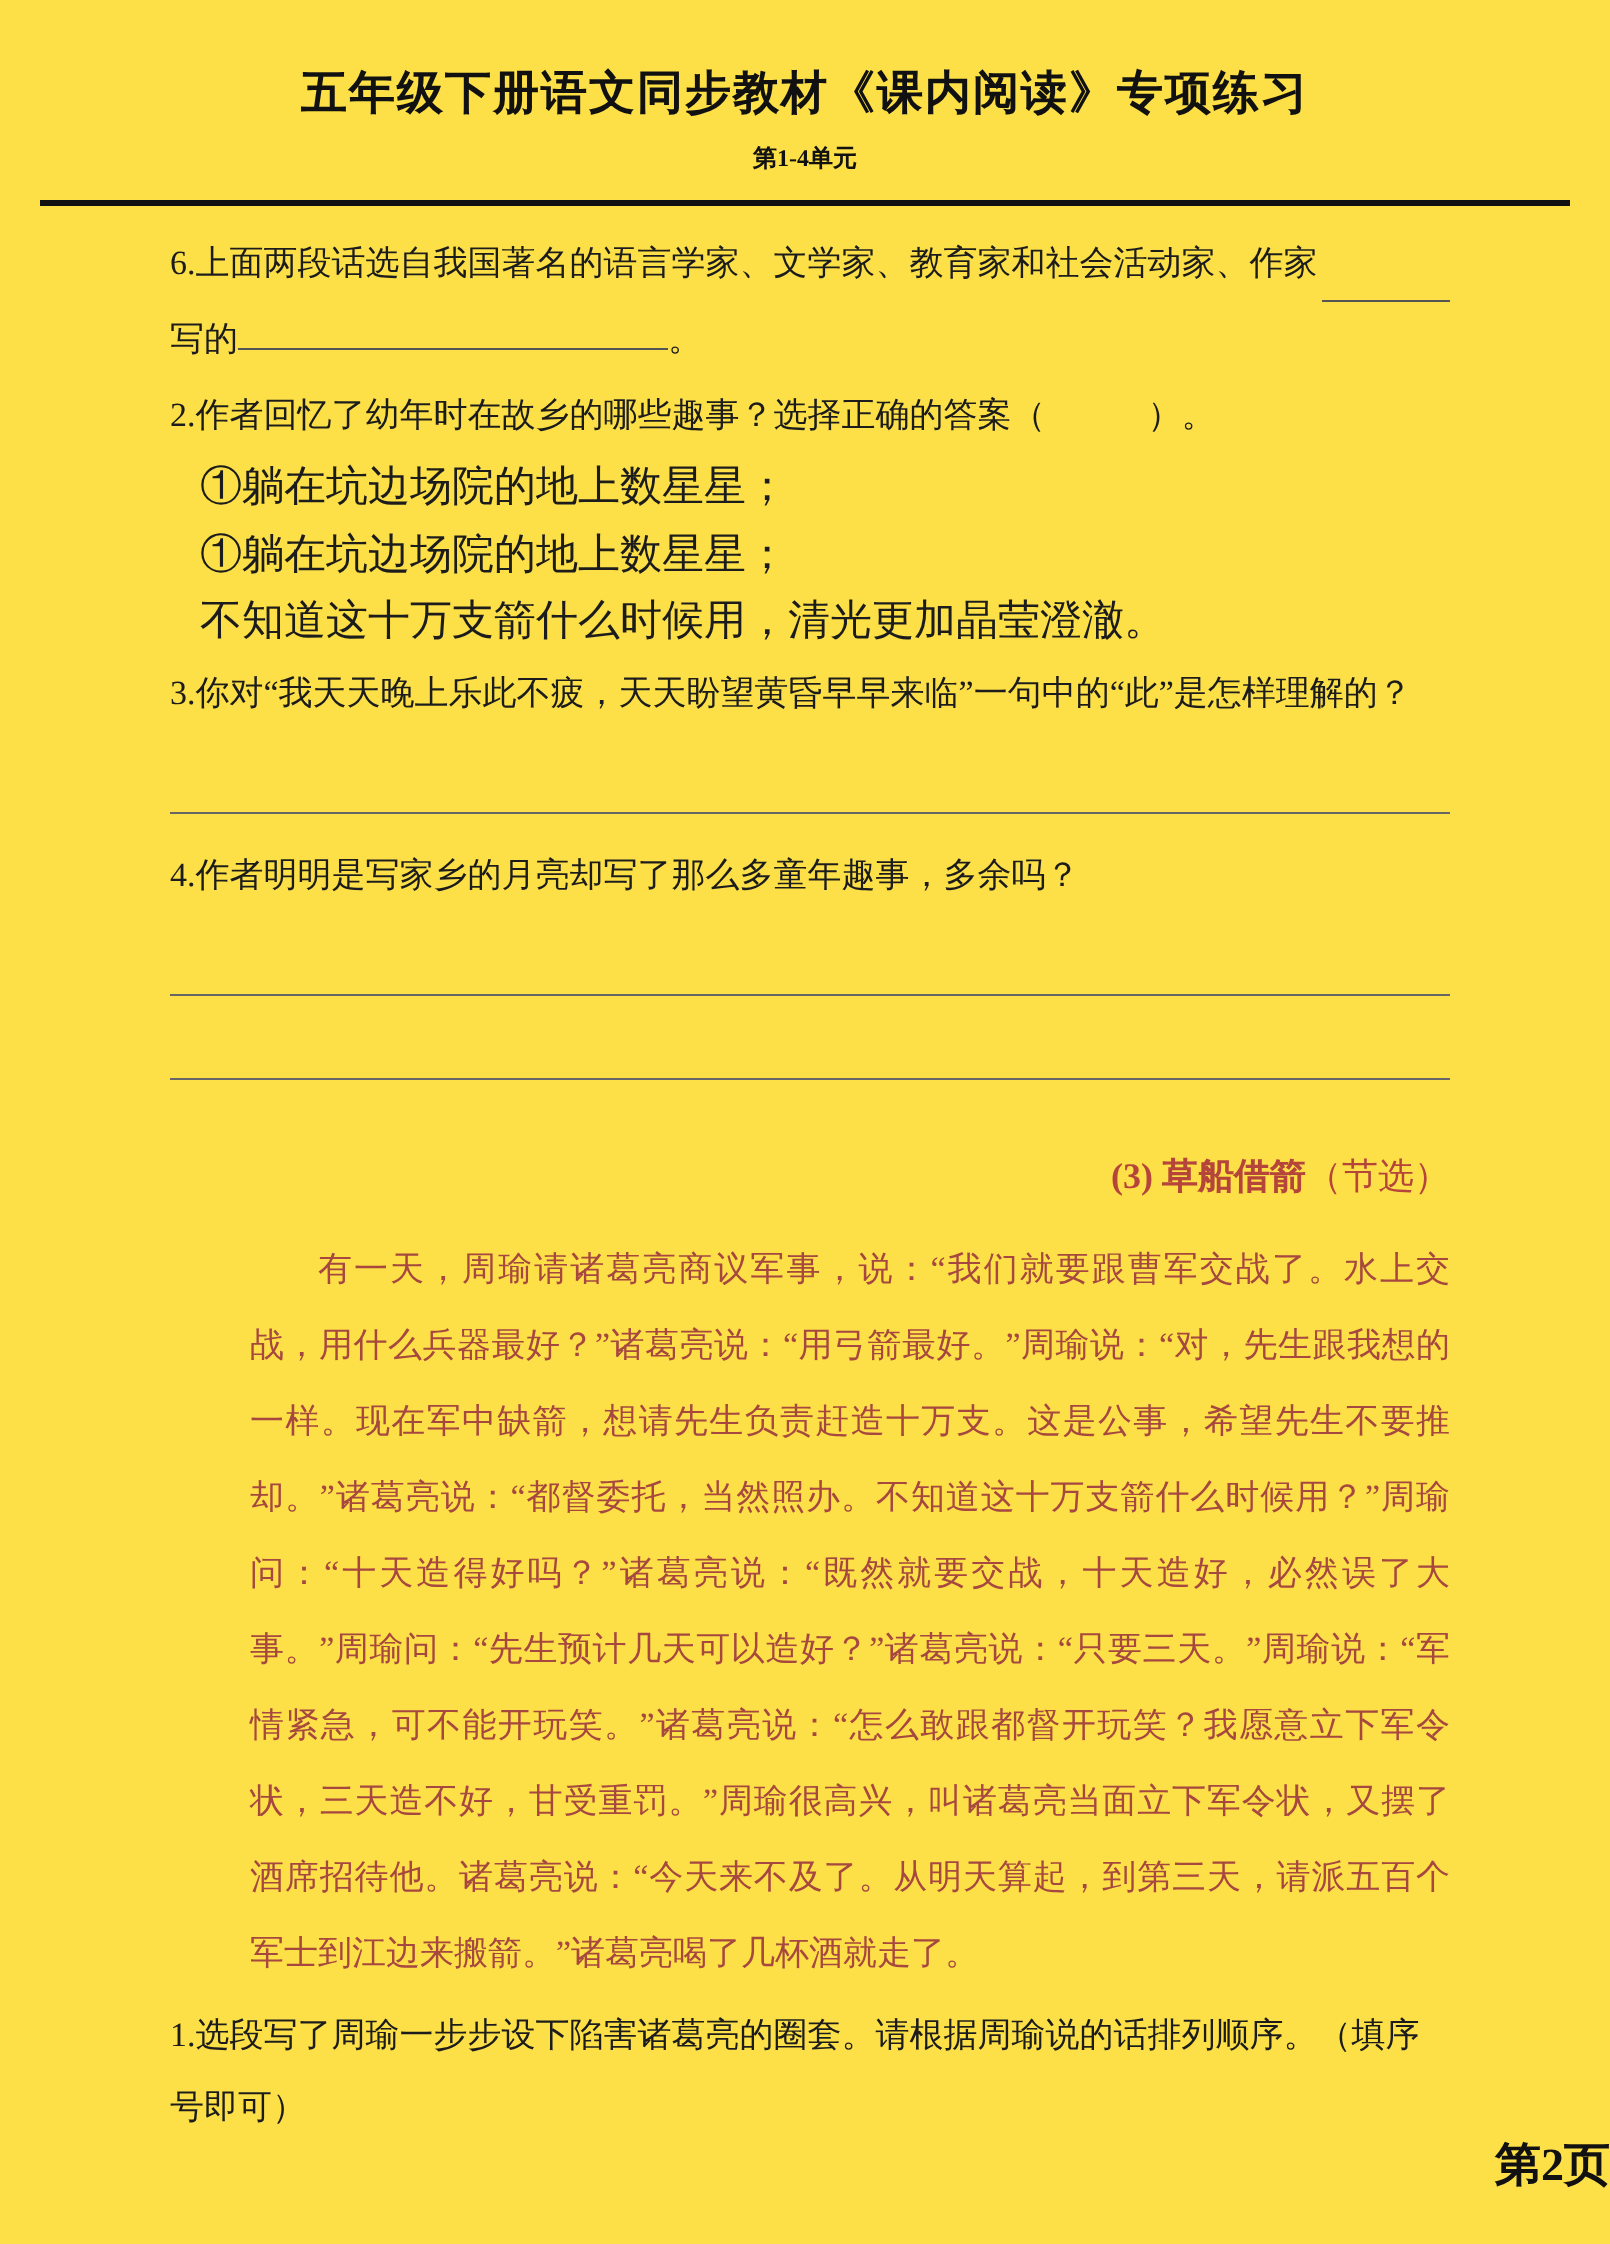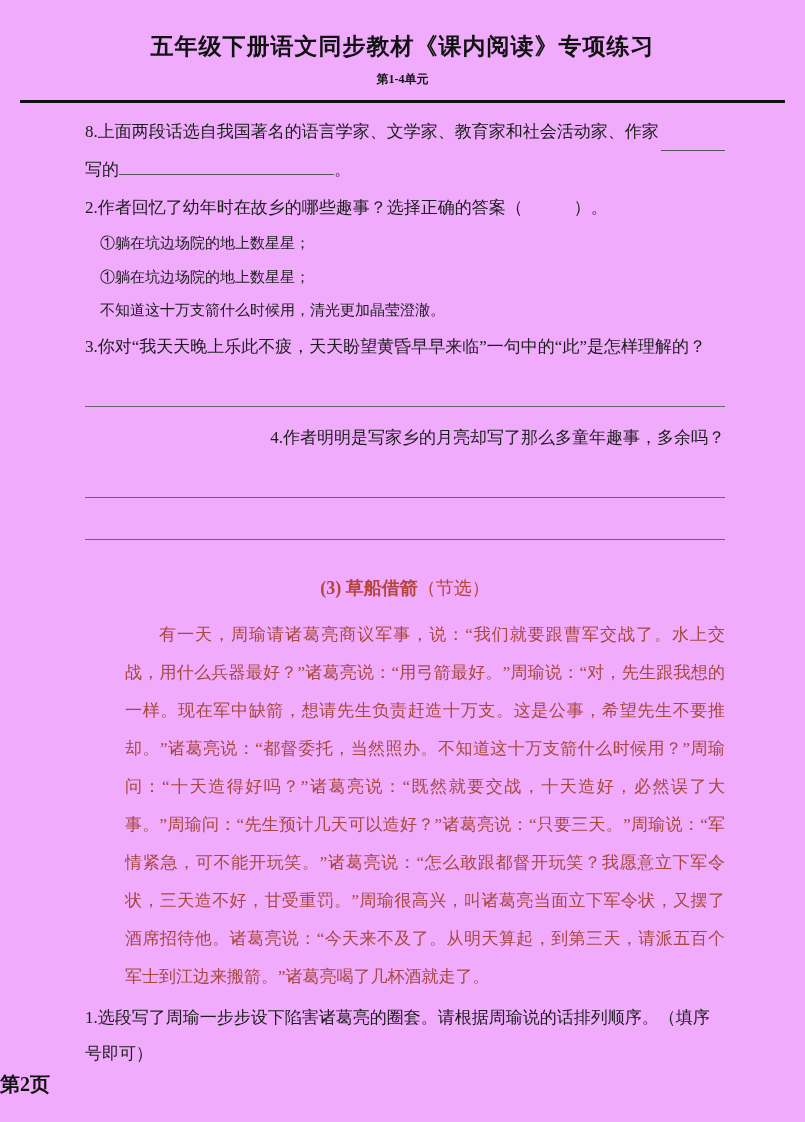--- a/index.html
+++ b/index.html
@@ -1,19 +1,19 @@
 <!DOCTYPE html>
 <html><head>
 <meta charset="utf-8">
 <style>
   html,body{margin:0;padding:0;background:#ffffff;}
   .page{
     position:relative;
     width:805px;height:1122px;
-    background:#f0abfc;
+    background:#fde047;
     font-family:"Liberation Serif","DejaVu Serif",serif;
     color:#1c1c1c;
     overflow:hidden;
     box-sizing:border-box;
   }
   .header{padding-top:32px;text-align:center;}
   .doc-title{
     font-size:23px;font-weight:bold;letter-spacing:1px;color:#111;
     line-height:30px;
   }
@@ -39,79 +39,79 @@
   .q1-line1{display:flex;align-items:flex-end;margin-top:10px;}
   .q1-line1 .txt{white-space:nowrap;line-height:38px;}
   .fill-blank{
     flex:1;border-bottom:1px solid #555;height:30px;margin-left:2px;
   }
   .inline-blank{
     display:inline-block;width:215px;border-bottom:1px solid #555;height:1.1em;
     vertical-align:baseline;
   }
   .options{margin-left:15px;}
-  .option-line{line-height:33.5px;font-size:15px;}
+  .option-line{line-height:33.5px;font-size:21px;}
   .answer-rule{
     border-bottom:1px solid #666;height:0;margin-top:40px;
   }
   .answer-rule.tall{margin-top:41px;}
   .section-heading{
-    text-align:center;margin-top:36px;font-size:18px;line-height:24px;
+    text-align:right;margin-top:36px;font-size:18px;line-height:24px;
   }
   .section-heading .num,.section-heading .ttl{font-weight:bold;}
   .section-heading .note{font-weight:normal;}
   .red-par{
     margin-top:16px;
     font-size:17px;line-height:38px;
     text-align:justify;text-indent:2em;margin-left:40px;
   }
   .black-q{
     margin-top:4px;font-size:17px;line-height:36px;
   }
   .footer{
     position:absolute;left:0;right:0;bottom:24px;
-    text-align:left;font-size:20px;font-weight:bold;color:#111;
+    text-align:right;font-size:23px;font-weight:bold;color:#111;
   }
 </style>
 </head>
 <body>
 
 <div class="page">
 
   <div class="header">
     <div class="doc-title">五年级下册语文同步教材《课内阅读》专项练习</div>
     <div class="doc-subtitle">第1-4单元</div>
     <div class="header-rule"></div>
   </div>
 
   <div class="content">
 
 
     <div class="q-block">
       <div class="q1-line1">
-        <span class="txt">8.上面两段话选自我国著名的语言学家、文学家、教育家和社会活动家、作家</span>
+        <span class="txt">6.上面两段话选自我国著名的语言学家、文学家、教育家和社会活动家、作家</span>
         <span class="fill-blank"></span>
       </div>
       <div class="q-line">
         <span>写的</span><span class="inline-blank"></span><span>。</span>
       </div>
     </div>
 
     <div class="q-block q-line">2.作者回忆了幼年时在故乡的哪些趣事？选择正确的答案（　　　）。</div>
 
     <div class="options">
       <div class="option-line">①躺在坑边场院的地上数星星；</div>
       <div class="option-line">①躺在坑边场院的地上数星星；</div>
       <div class="option-line">不知道这十万支箭什么时候用，清光更加晶莹澄澈。</div>
     </div>
 
     <div class="q-block q-line">3.你对“我天天晚上乐此不疲，天天盼望黄昏早早来临”一句中的“此”是怎样理解的？</div>
     <div class="answer-rule"></div>
 
-    <div class="q-block q-line" style="margin-top:12px;text-align:right;">4.作者明明是写家乡的月亮却写了那么多童年趣事，多余吗？</div>
+    <div class="q-block q-line" style="margin-top:12px;">4.作者明明是写家乡的月亮却写了那么多童年趣事，多余吗？</div>
     <div class="answer-rule"></div>
     <div class="answer-rule tall"></div>
 
     <div class="section-heading" style="color: rgb(181, 68, 59);">
       <span class="num">(3)</span>
       <span class="ttl">草船借箭</span><span class="note">（节选）</span>
     </div>
 
     <div class="red-par" style="color: rgb(166, 72, 63);">有一天，周瑜请诸葛亮商议军事，说：“我们就要跟曹军交战了。水上交战，用什么兵器最好？”诸葛亮说：“用弓箭最好。”周瑜说：“对，先生跟我想的一样。现在军中缺箭，想请先生负责赶造十万支。这是公事，希望先生不要推却。”诸葛亮说：“都督委托，当然照办。不知道这十万支箭什么时候用？”周瑜问：“十天造得好吗？”诸葛亮说：“既然就要交战，十天造好，必然误了大事。”周瑜问：“先生预计几天可以造好？”诸葛亮说：“只要三天。”周瑜说：“军情紧急，可不能开玩笑。”诸葛亮说：“怎么敢跟都督开玩笑？我愿意立下军令状，三天造不好，甘受重罚。”周瑜很高兴，叫诸葛亮当面立下军令状，又摆了酒席招待他。诸葛亮说：“今天来不及了。从明天算起，到第三天，请派五百个军士到江边来搬箭。”诸葛亮喝了几杯酒就走了。</div>
 

